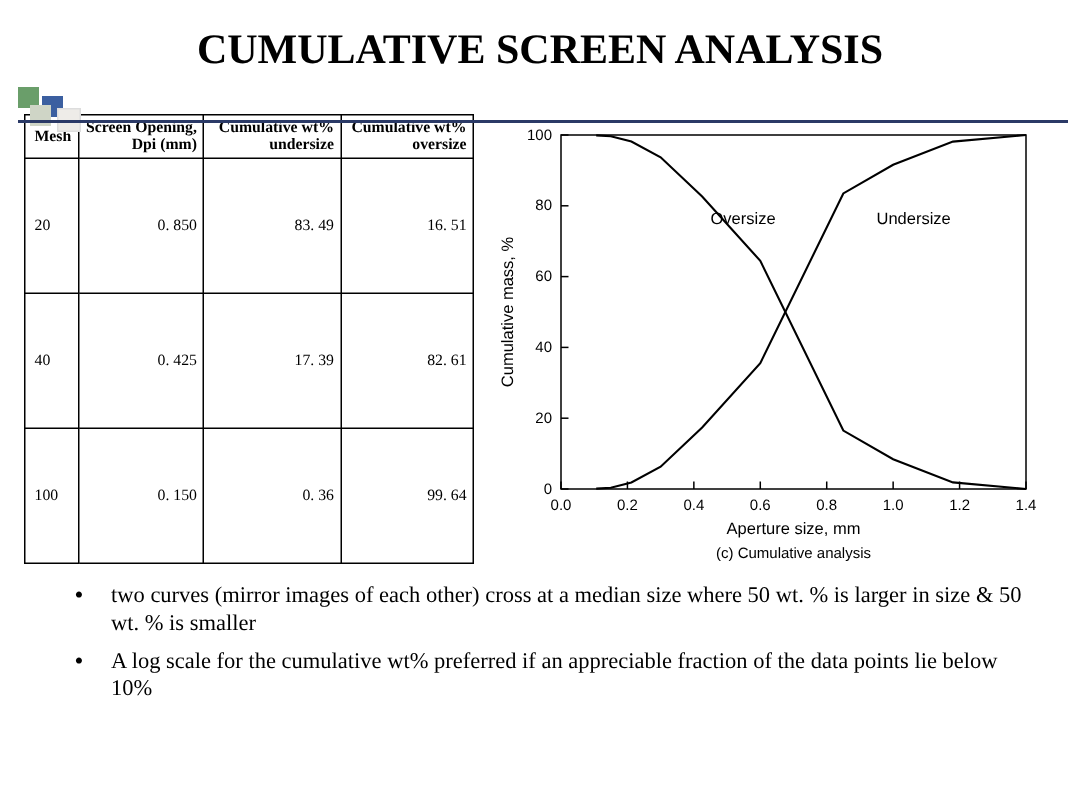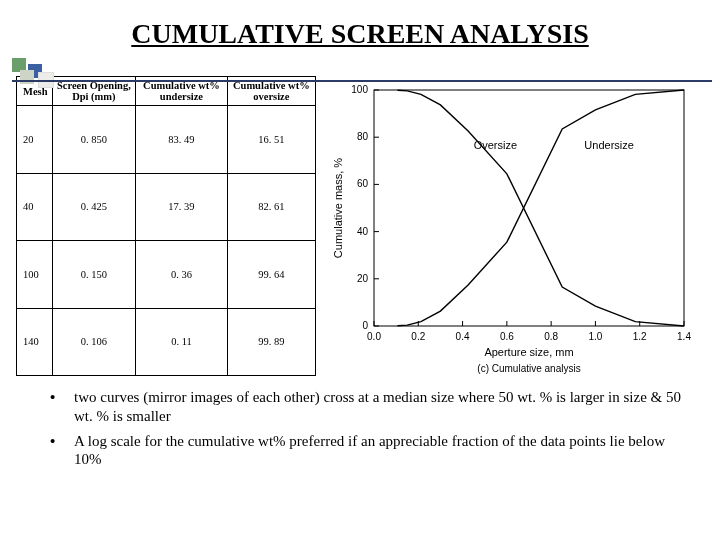--- a/index.html
+++ b/index.html
@@ -35,36 +35,35 @@
     width: 700px;
     height: 0;
     border-top: 2px solid #2b3a67;
   }
   h1.title {
     margin: 0;
     padding-top: 18px;
     text-align: center;
     font-size: 28px;
     font-weight: bold;
-    text-decoration: underline;
   }
   .content {
     display: flex;
     padding: 26px 10px 0 16px;
     gap: 10px;
   }
   table.data {
     border-collapse: collapse;
     font-size: 10.5px;
     width: 300px;
   }
   table.data th, table.data td {
     border: 1px solid #000;
     padding: 3px 4px;
-    text-align: center;
+    text-align: right;
     vertical-align: middle;
   }
   table.data th {
     font-weight: bold;
     font-size: 10.5px;
   }
   table.data td.left, table.data th.left { text-align: left; padding-left:6px; }
   .chartbox {
     width: 370px;
     height: 300px;
@@ -146,26 +145,20 @@
           <td class="left">40</td>
           <td>0. 425</td>
           <td>17. 39</td>
           <td>82. 61</td>
         </tr>
         <tr>
           <td class="left">100</td>
           <td>0. 150</td>
           <td>0. 36</td>
           <td>99. 64</td>
-        </tr>
-        <tr>
-          <td class="left">140</td>
-          <td>0. 106</td>
-          <td>0. 11</td>
-          <td>99. 89</td>
         </tr>
       </tbody>
   </table>
 
   <div class="chartbox">
     <svg id="chart" width="370" height="300">
         <rect x="48" y="14" width="310" height="236" fill="none" stroke="#000" stroke-width="1"></rect>
         <line x1="48" y1="250" x2="53" y2="250" stroke="#000"></line>
         <text x="42" y="253" text-anchor="end" class="tick">0</text>
         <line x1="48" y1="202.8" x2="53" y2="202.8" stroke="#000"></line>

